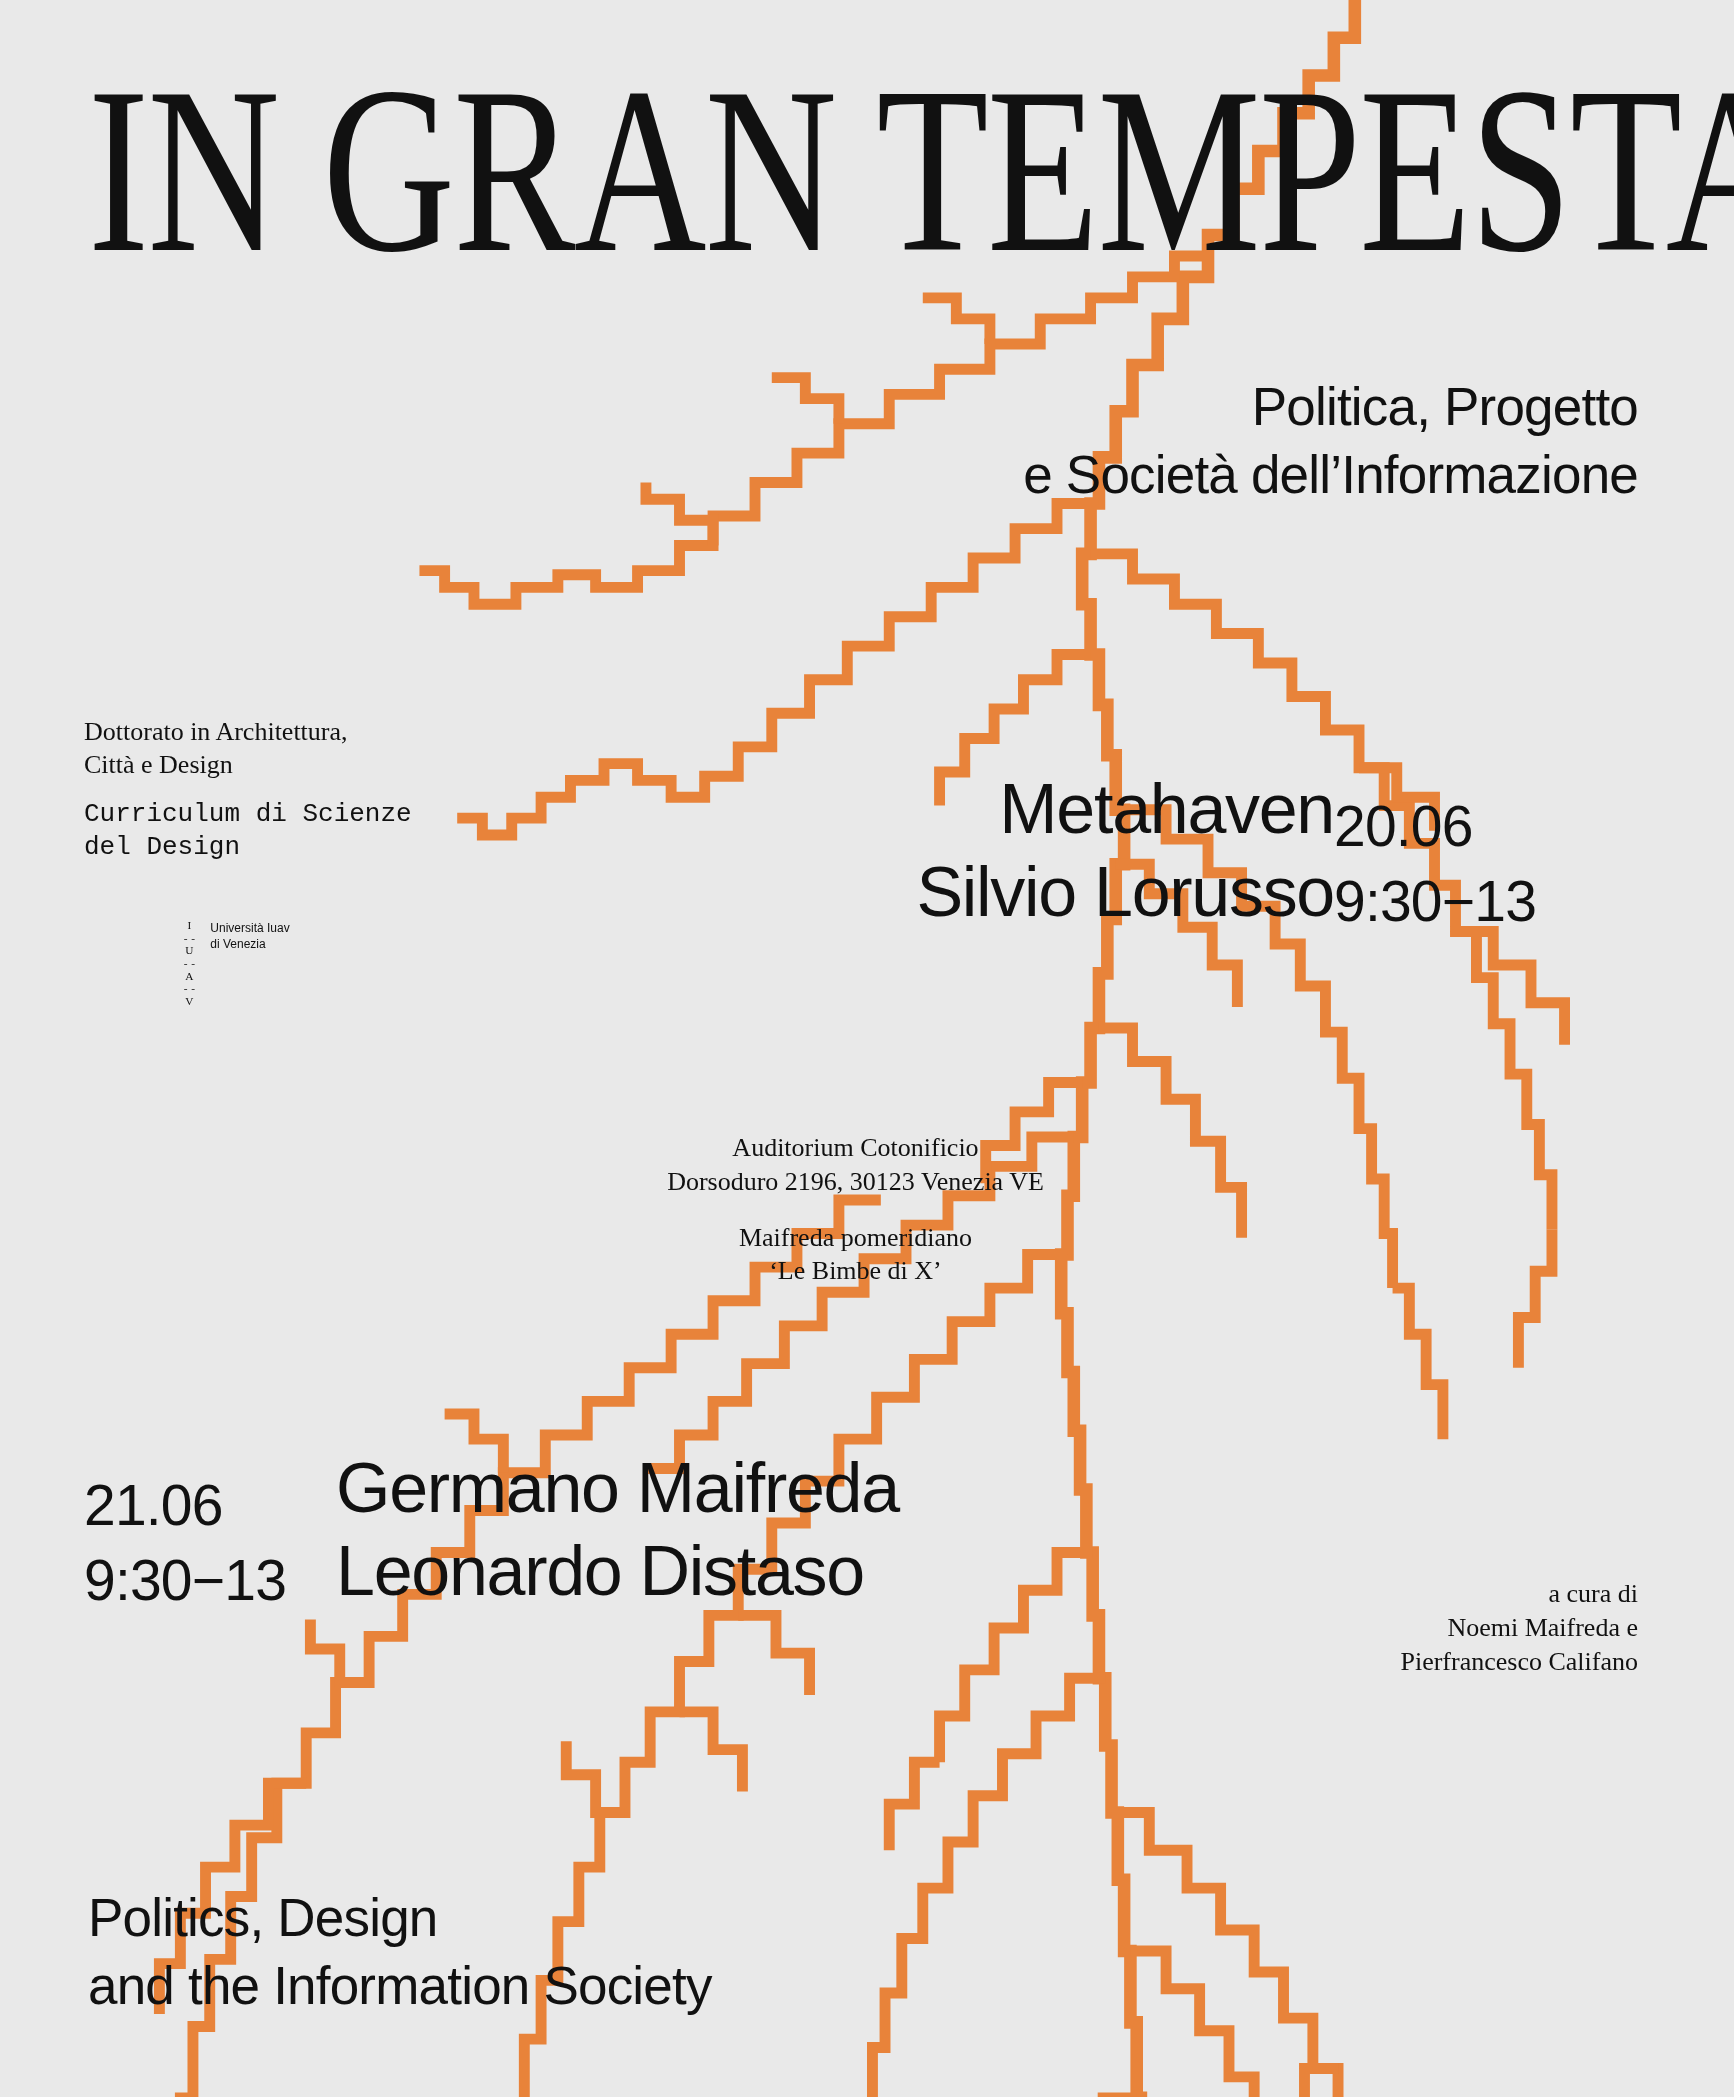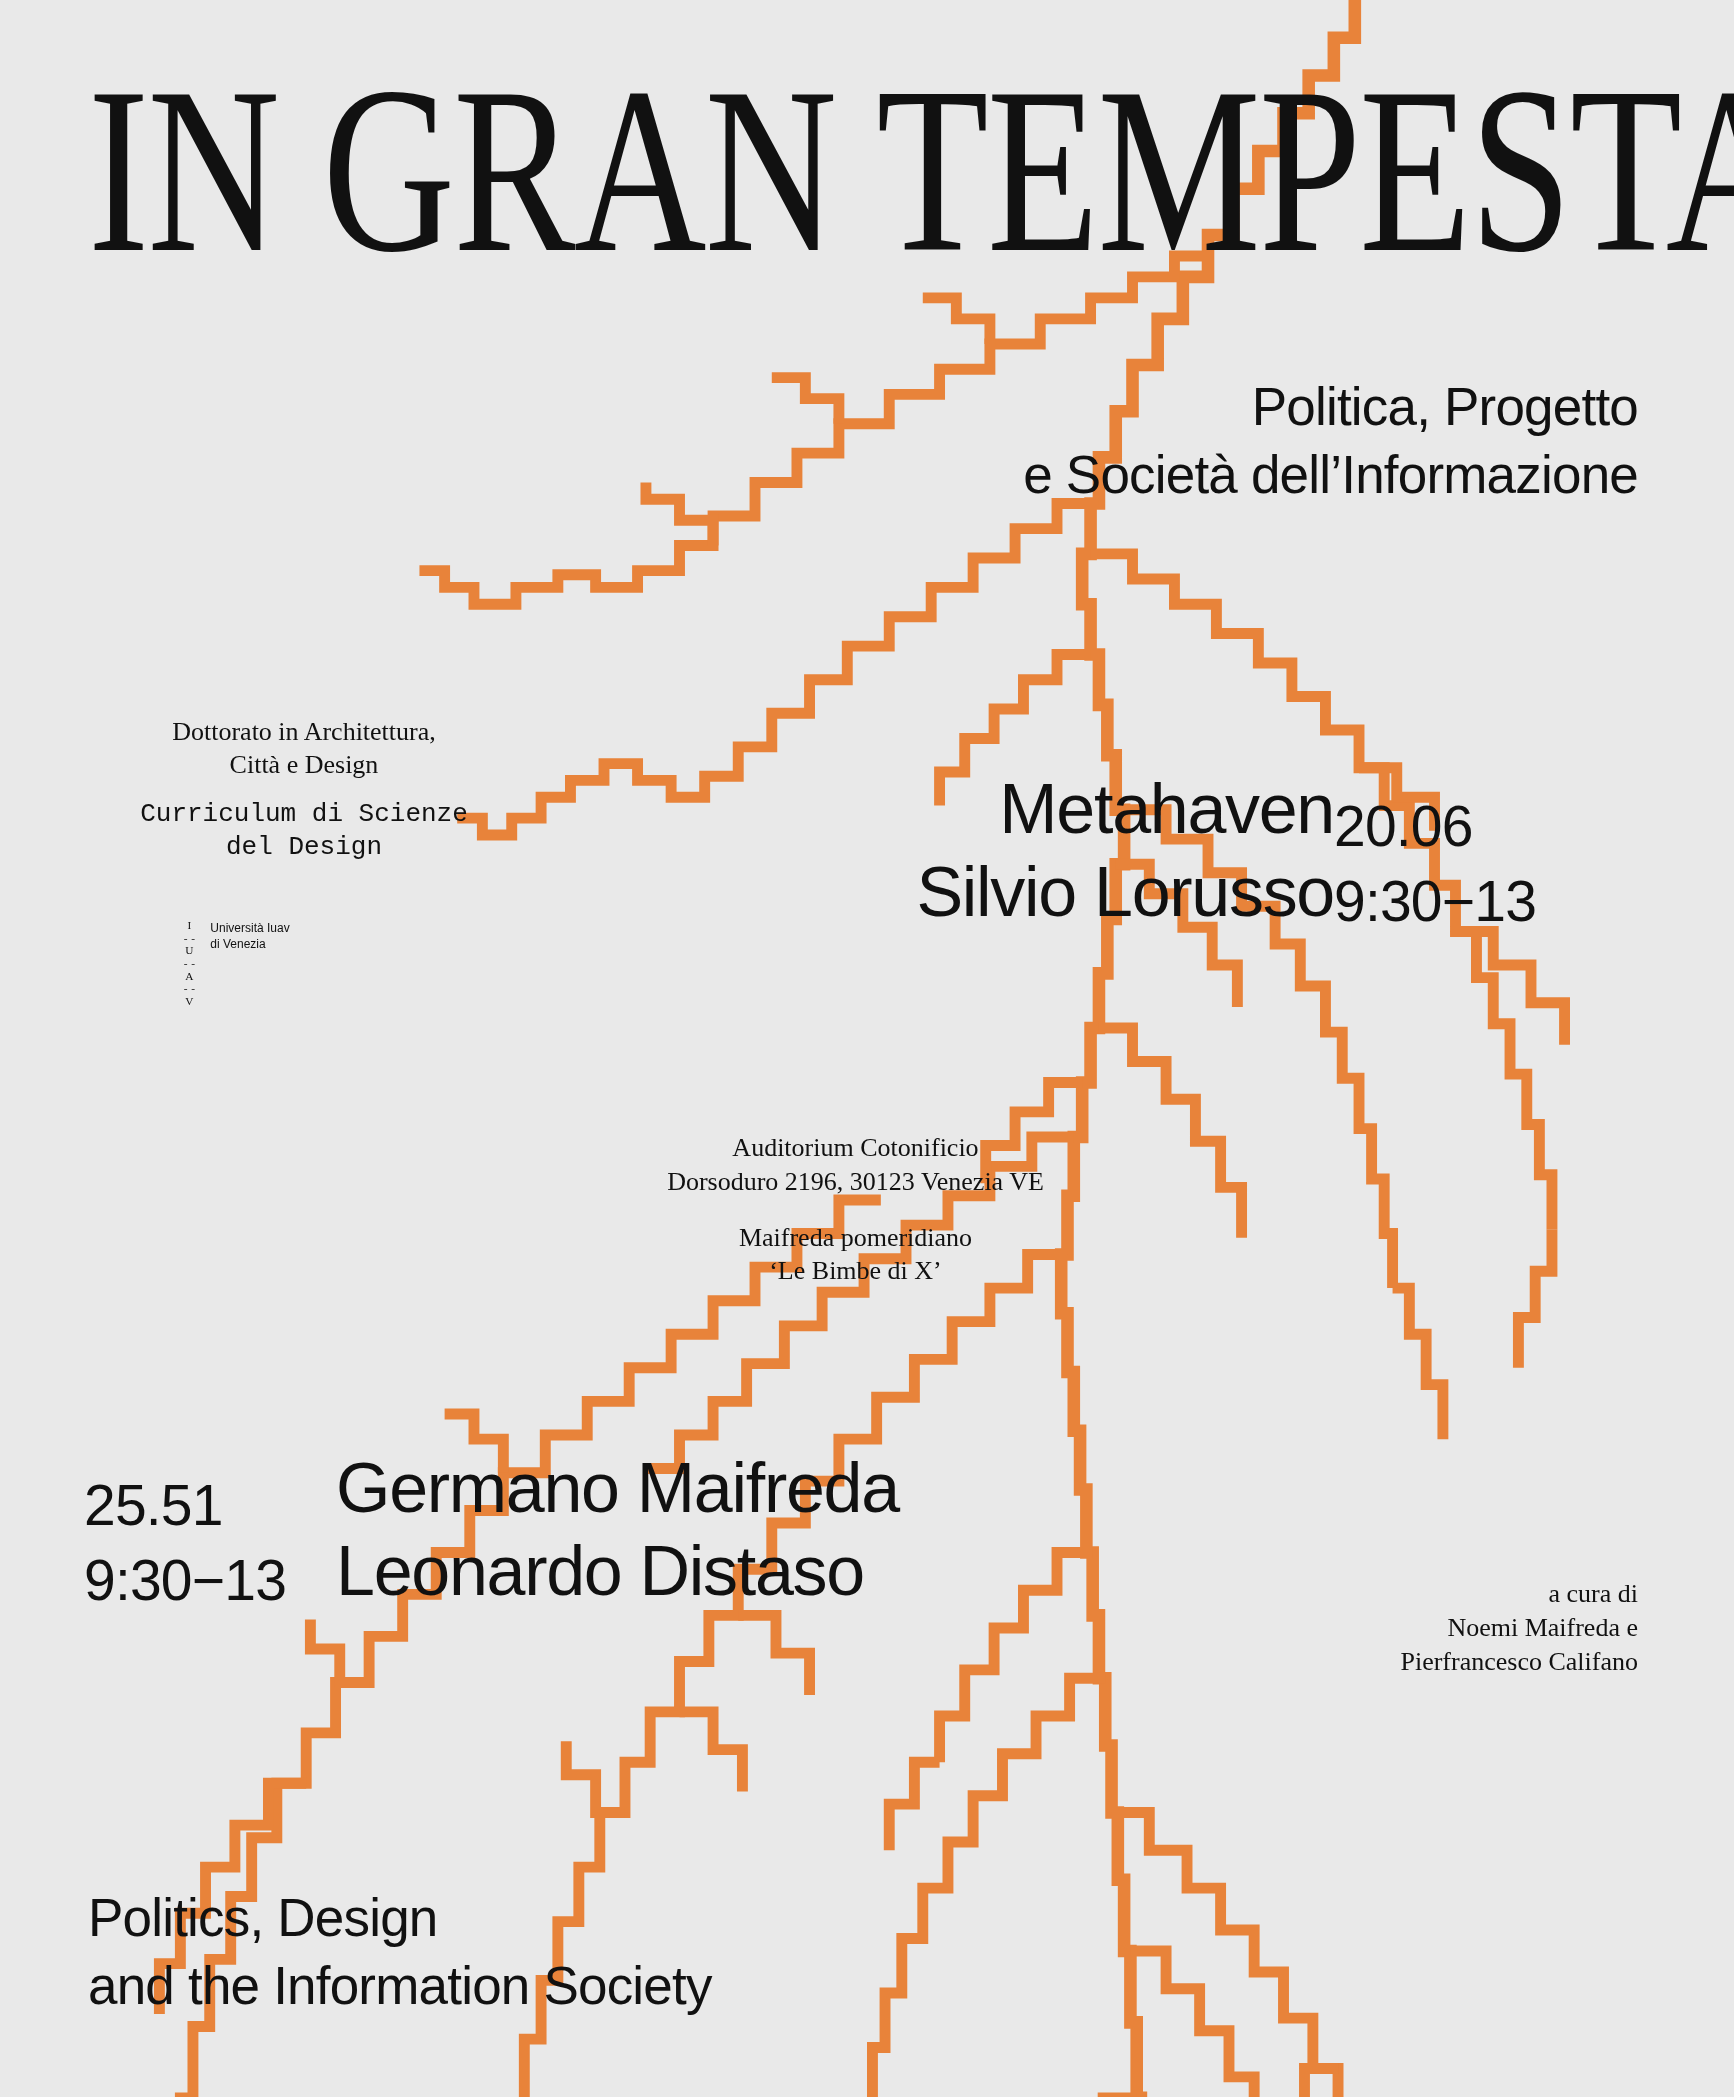--- a/index.html
+++ b/index.html
@@ -85,21 +85,20 @@
     font-size: 53px;
     line-height: 1.28;
     letter-spacing: -0.8px;
     font-weight: 400;
   }
 
   .dept-block {
     left: 84px;
     top: 715px;
     width: 440px;
-    text-align: center;
     font-family: "Liberation Serif", serif;
     font-size: 26px;
     line-height: 1.28;
   }
   .dept-block .para + .para {
     margin-top: 16px;
     font-family: Liberation Mono, monospace;
   }
 
   
@@ -365,21 +364,21 @@
       <div>Auditorium Cotonificio</div>
       <div>Dorsoduro 2196, 30123 Venezia VE</div>
     </div>
     <div class="para">
       <div>Maifreda pomeridiano</div>
       <div>‘Le Bimbe di X’</div>
     </div>
   </div>
 
   <div class="layer date-2">
-    <div>25.51</div>
+    <div>21.06</div>
     <div>9:30−13</div>
   </div>
 
   <div class="layer speakers-2">
     <div>Germano Maifreda</div>
     <div>Leonardo Distaso</div>
   </div>
 
   <div class="layer curators">
     <div>a cura di</div>

